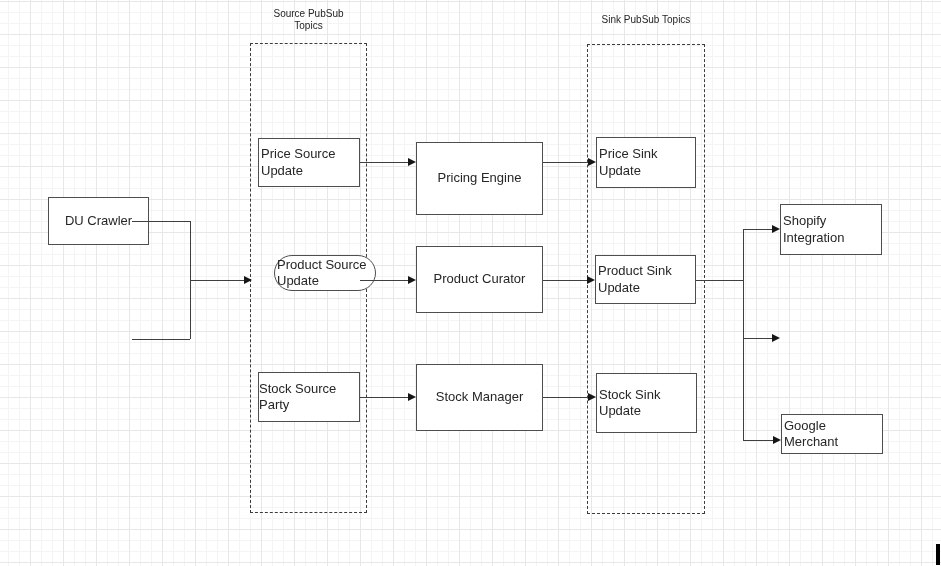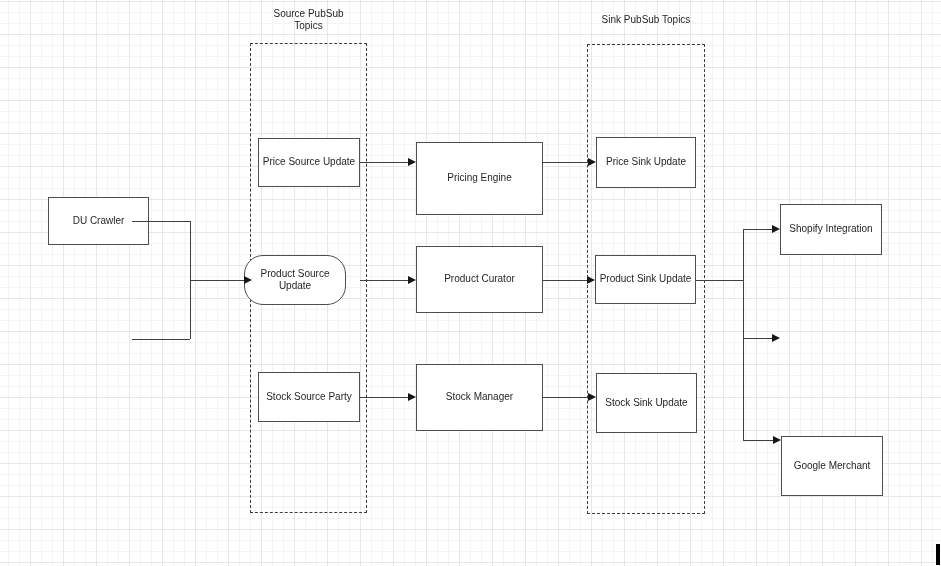--- a/index.html
+++ b/index.html
@@ -18,22 +18,22 @@
       linear-gradient(#f4f4f4 1px, transparent 1px),
       linear-gradient(90deg, #f4f4f4 1px, transparent 1px);
     background-size:33px 33px,33px 33px,11px 11px,11px 11px;
     background-position:0 1px,30px 0,0 1px,8px 0;
   }
   .node{
     position:absolute;
     background:#ffffff;
     border:1px solid #4e4e4e;
     display:flex;align-items:center;justify-content:center;
-    text-align:center;
-    font-size:10px;line-height:1.25;color:#262626;
+    text-align:left;
+    font-size:13px;line-height:1.25;color:#262626;
     box-sizing:border-box;
     padding:2px;
   }
   .group{
     position:absolute;
     border:1px dashed #3c3c3c;
     box-sizing:border-box;
     background:transparent;
   }
   .group-title{
@@ -54,31 +54,31 @@
   .caret{position:absolute;background:#000000;}
 
   
   .n-du{left:48px;top:197px;width:101px;height:48px;}
   .n-sole{left:31px;top:314px;width:101px;height:50px;padding:0;}
   .c-src{left:250px;top:43px;width:117px;height:470px;}
   .t-src{left:263px;top:8px;width:91px;}
   .c-sink{left:587px;top:44px;width:118px;height:470px;}
   .t-sink{left:586px;top:14px;width:120px;}
   .n-price-src{left:258px;top:138px;width:102px;height:49px;}
-  .n-prod-src{left:244px;top:255px;width:102px;height:50px;border-radius:19px;}
+  .n-prod-src{left:274px;top:255px;width:102px;height:36px;border-radius:19px;}
   .n-stock-src{left:258px;top:372px;width:102px;height:50px;padding:0;}
   .n-pricing{left:416px;top:142px;width:127px;height:73px;}
   .n-curator{left:416px;top:246px;width:127px;height:67px;}
   .n-stockmgr{left:416px;top:364px;width:127px;height:67px;}
   .n-price-sink{left:596px;top:137px;width:100px;height:51px;}
   .n-prod-sink{left:595px;top:255px;width:101px;height:49px;}
   .n-stock-sink{left:596px;top:373px;width:101px;height:60px;}
   .n-shopify{left:780px;top:204px;width:102px;height:51px;}
   .n-3rd{left:780px;top:314px;width:102px;height:49px;}
-  .n-google{left:781px;top:414px;width:102px;height:60px;margin-top:22px;}
+  .n-google{left:781px;top:414px;width:102px;height:40px;}
 
   
   .e-du-out{left:132px;top:221px;width:58px;}
   .e-merge-v{left:190px;top:221px;height:118px;}
   .e-sole-out{left:132px;top:339px;width:58px;}
   .e-merge-arrow{left:190px;top:280px;width:54px;}
   .h-merge-arrow{left:244px;top:276px;}
   .e-psrc-eng{left:360px;top:162px;width:48px;}
   .h-psrc-eng{left:408px;top:158px;}
   .e-eng-psink{left:543px;top:162px;width:45px;}

